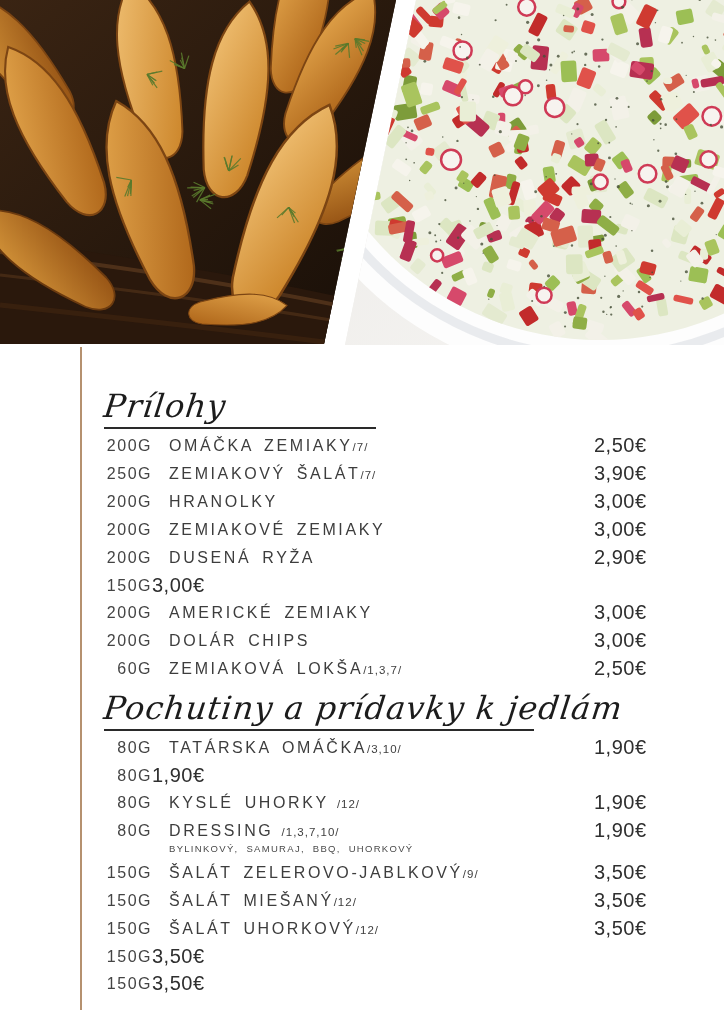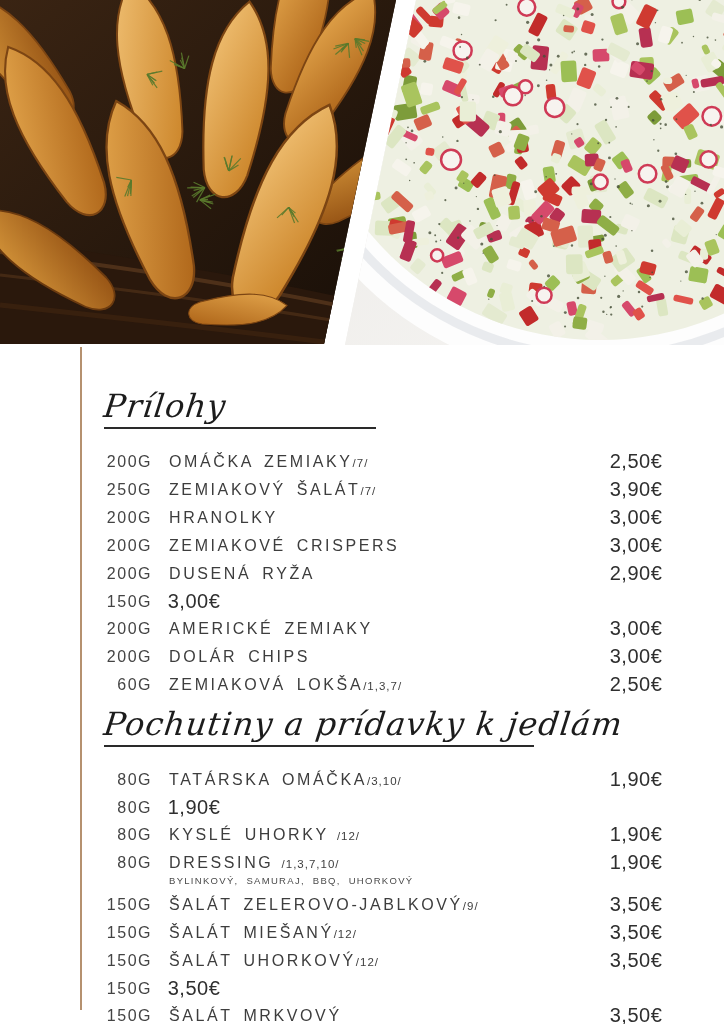--- a/index.html
+++ b/index.html
@@ -19,29 +19,29 @@
 
   
   .menu{position:absolute;left:104px;top:386px;width:574px;color:#3a3a3a;}
   .section + .section{margin-top:6px;}
   .section-head{font-family:"DejaVu Serif",serif;font-style:italic;font-weight:400;
     font-size:32px;line-height:40px;color:#1c1c1c;letter-spacing:1px;white-space:nowrap;}
   .section-head .skew{display:inline-block;transform:skewX(-7deg);}
   .head-rule{border-bottom:2px solid #2a2a2a;margin-top:1px;}
   .rule-1{width:272px;}
   .rule-2{width:430px;}
-  .items{margin-top:24px;}
+  .items{margin-top:8px;}
   .menu-row{display:flex;align-items:flex-start;margin-bottom:9px;}
   .w{flex:none;width:48px;text-align:right;font-size:16px;line-height:17px;
      letter-spacing:1.5px;color:#444;}
   .n{flex:1;padding-left:17px;padding-right:10px;font-size:16px;line-height:17px;
      letter-spacing:2.6px;word-spacing:4px;color:#3d3d3d;}
   .allergen{font-size:11.5px;letter-spacing:1px;}
   .sub{font-size:9.5px;line-height:12px;letter-spacing:1.3px;color:#4a4a4a;margin-top:2px;}
-  .p{flex:none;width:84px;text-align:center;font-size:20px;line-height:19px;
+  .p{flex:none;width:84px;text-align:left;font-size:20px;line-height:19px;
      letter-spacing:.5px;color:#2f2f2f;margin-top:-1px;}
 </style>
 </head>
 <body>
 
 <div class="page">
 
   <div class="photo photo-left" role="img" aria-label="fried potato wedges with dill on a dark wooden board">
     <svg width="400" height="344" viewBox="0 0 400 344">
       <defs>
@@ -684,21 +684,21 @@
           <span class="n"><span>ZEMIAKOVÝ ŠALÁT</span><span class="allergen">/7/</span></span>
           <span class="p">3,90€</span>
         </div>
         <div class="menu-row">
           <span class="w">200G</span>
           <span class="n"><span>HRANOLKY</span><span class="allergen"></span></span>
           <span class="p">3,00€</span>
         </div>
         <div class="menu-row">
           <span class="w">200G</span>
-          <span class="n"><span>ZEMIAKOVÉ CRISPERS</span><span class="allergen"></span></span>
+          <span class="n"><span>ZEMIAKOVÉ ZEMIAKY</span><span class="allergen"></span></span>
           <span class="p">3,00€</span>
         </div>
         <div class="menu-row">
           <span class="w">200G</span>
           <span class="n"><span>DUSENÁ RYŽA</span><span class="allergen"></span></span>
           <span class="p">2,90€</span>
         </div>
         <div class="menu-row">
           <span class="w">150G</span>
           <span class="p">3,00€</span>
@@ -763,20 +763,19 @@
           <span class="w">150G</span>
           <span class="n"><span>ŠALÁT UHORKOVÝ</span><span class="allergen">/12/</span></span>
           <span class="p">3,50€</span>
         </div>
         <div class="menu-row">
           <span class="w">150G</span>
           <span class="p">3,50€</span>
         </div>
         <div class="menu-row">
           <span class="w">150G</span>
-          <span class="n"><span>ŠALÁT MRKVOVÝ</span><span class="allergen"></span></span>
           <span class="p">3,50€</span>
         </div>
       </div>
     </div>
 
   </div>
 </div>
 
 </body></html>

